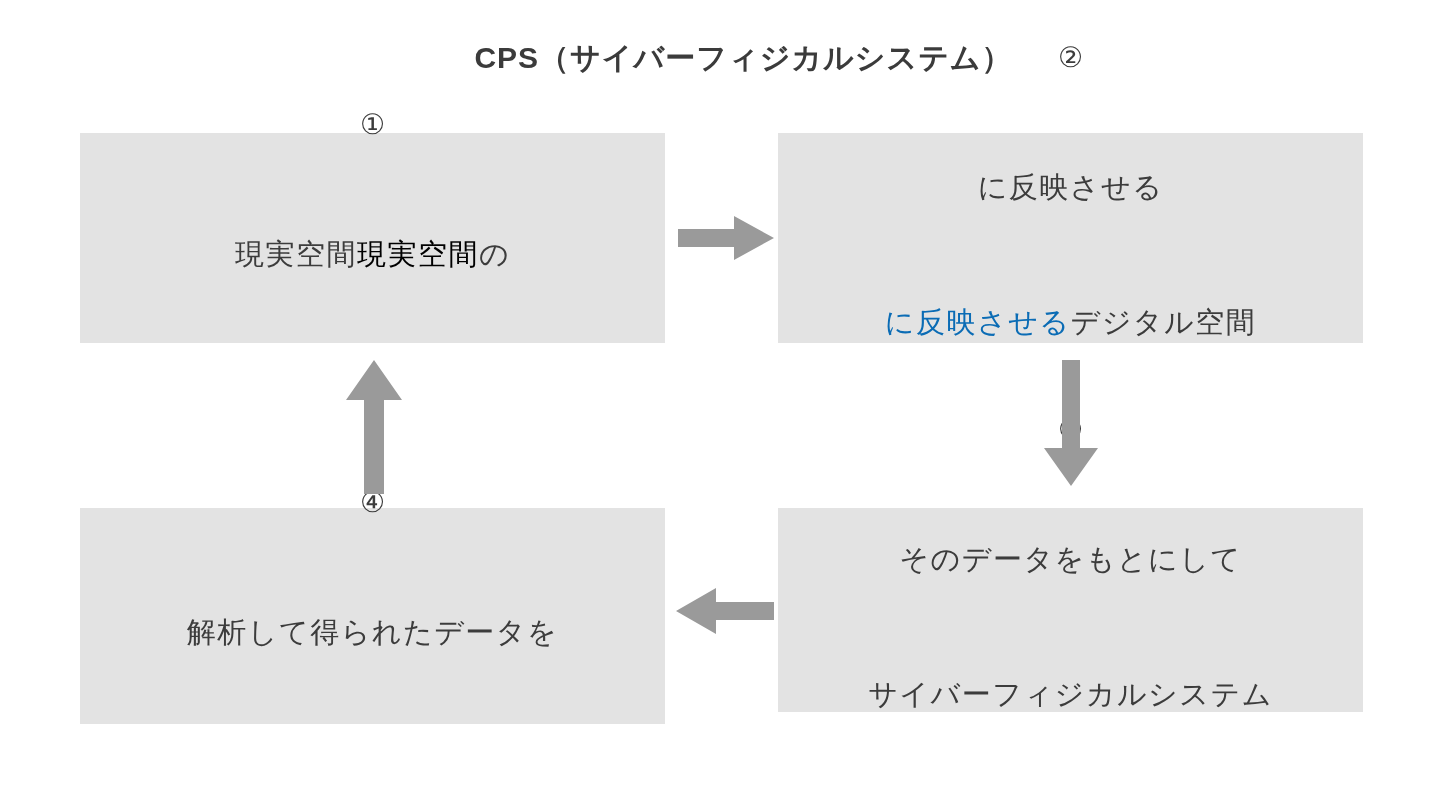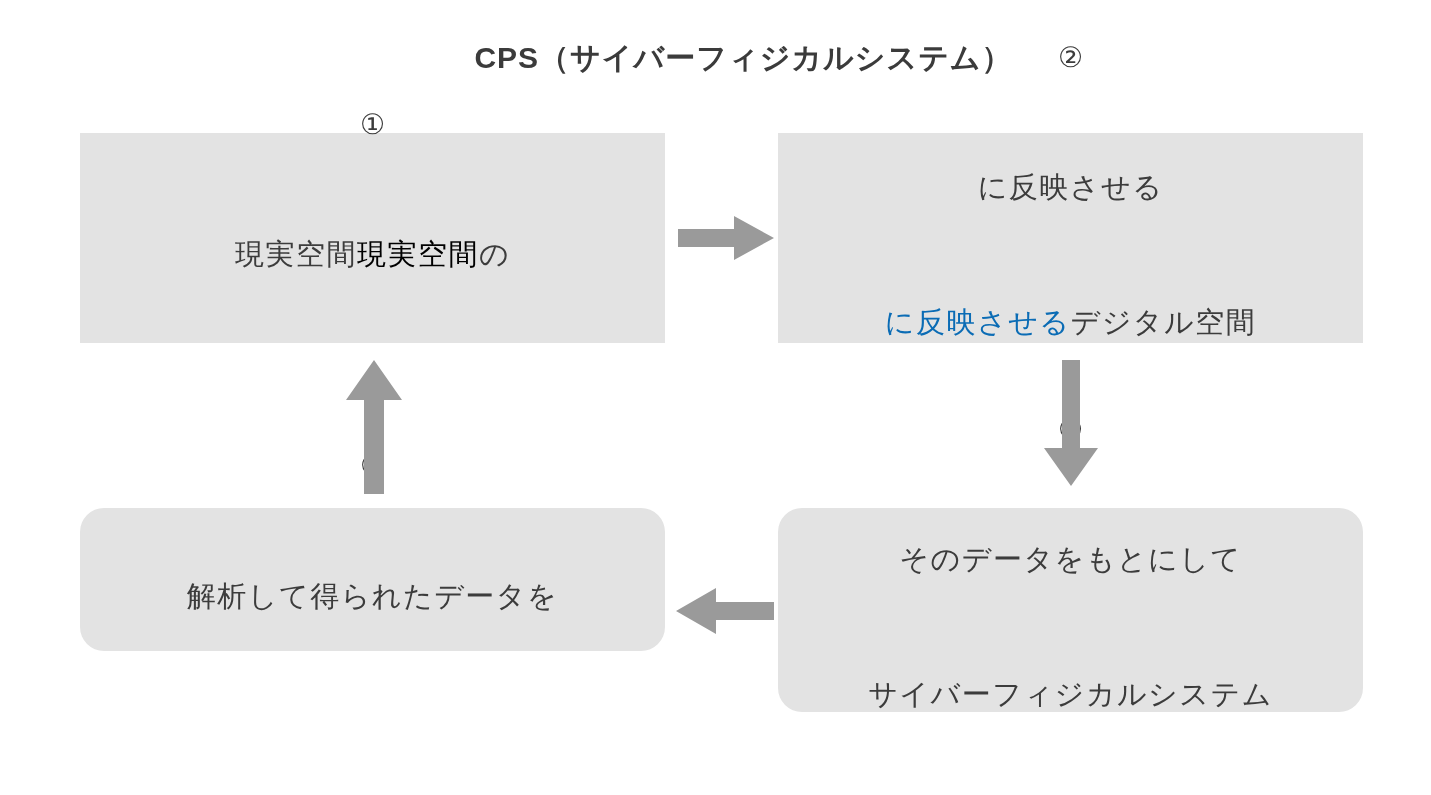--- a/index.html
+++ b/index.html
@@ -43,22 +43,22 @@
     background: #e3e3e3;
     box-sizing: border-box;
     display: flex;
     flex-direction: column;
     align-items: center;
     justify-content: center;
     padding: 0 10px;
   }
   .step-box.pos-1 { left: 80px;  top: 133px; width: 585px; height: 210px; }
   .step-box.pos-2 { left: 778px; top: 133px; width: 585px; height: 210px; }
-  .step-box.pos-4 { left: 80px;  top: 508px; width: 585px; height: 143px; border-radius: 24px; }
-  .step-box.pos-3 { left: 778px; top: 508px; width: 585px; height: 204px; border-radius: 24px; }
+  .step-box.pos-4 { left: 80px;  top: 508px; width: 585px; height: 216px; }
+  .step-box.pos-3 { left: 778px; top: 508px; width: 585px; height: 204px; }
 
   .step-number {
     font-size: 28px;
     line-height: 1.12;
     color: #3c3c3c;
     margin-bottom: 2px;
     font-family: "DejaVu Sans", "Liberation Sans", sans-serif;
   }
 
   .step-lines {

